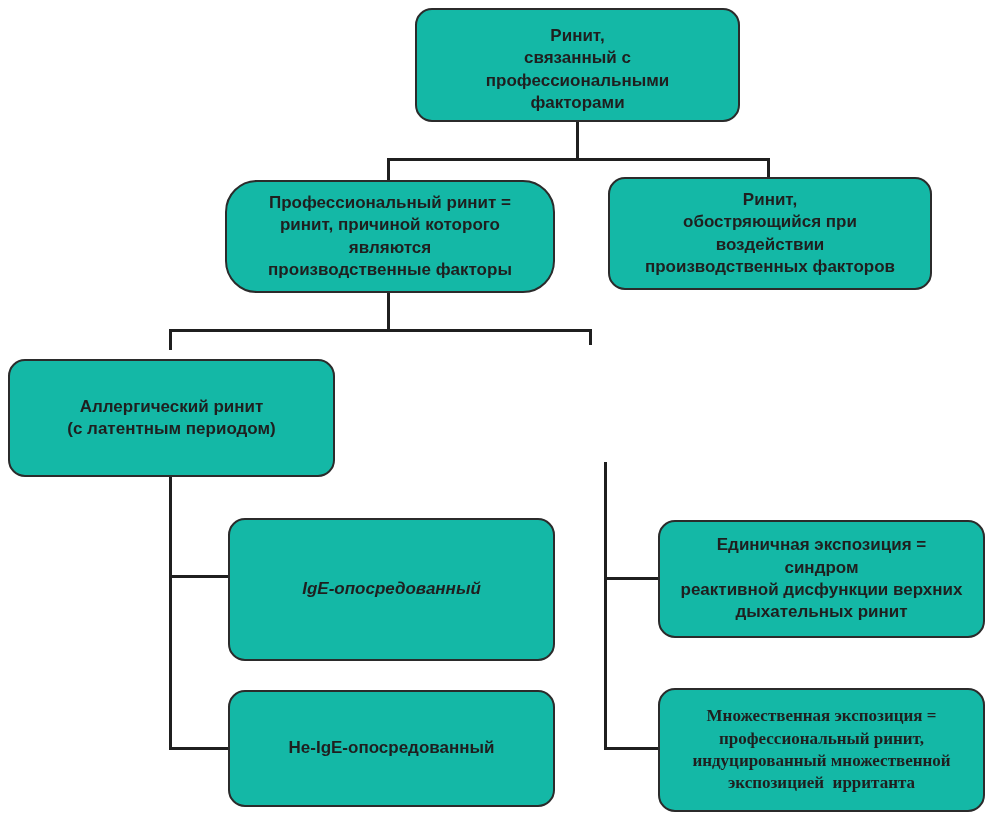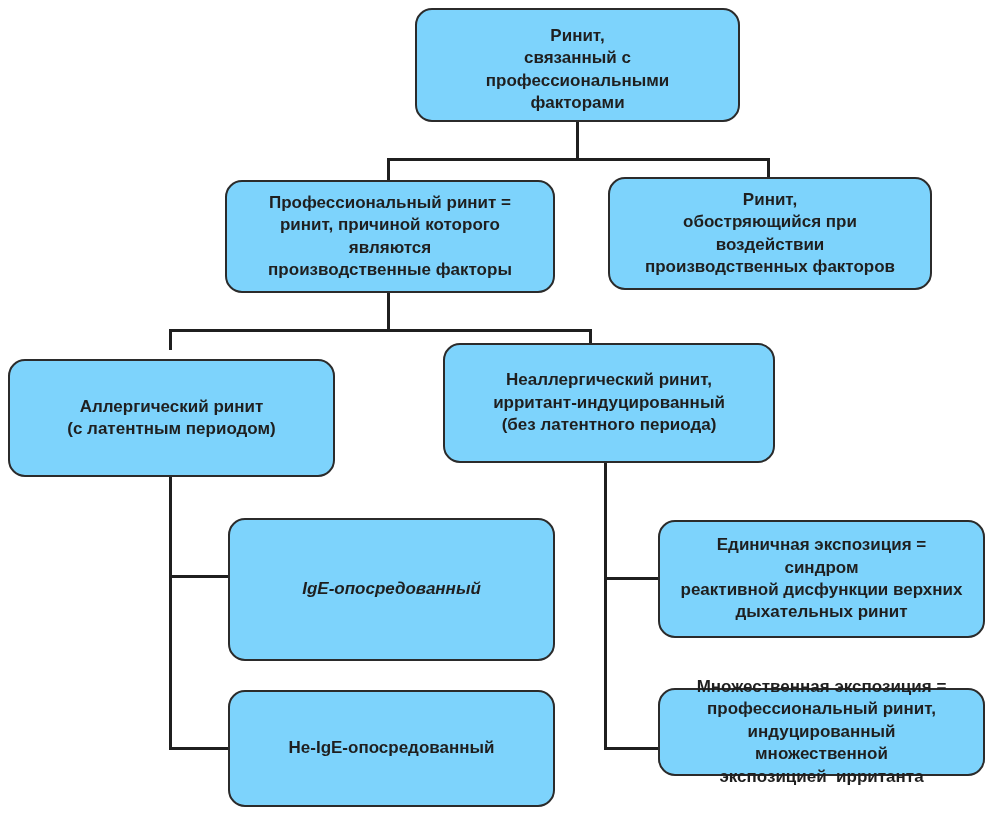--- a/index.html
+++ b/index.html
@@ -11,21 +11,21 @@
   .canvas {
     position: relative;
     width: 1000px;
     height: 816px;
     background: #ffffff;
     overflow: hidden;
   }
   .node {
     position: absolute;
     box-sizing: border-box;
-    background: #7dd3fc;
+    background: #14b8a6;
     border: 2.5px solid #2b2b2b;
     border-radius: 17px;
     display: flex;
     align-items: center;
     justify-content: center;
     text-align: center;
     padding: 6px 20px;
     color: #1f1f1f;
     font-size: 17px;
     font-weight: bold;
@@ -36,28 +36,28 @@
     align-items: flex-start;
     padding-top: 15px;
   }
   .conn {
     position: absolute;
     background: #1f1f1f;
   }
 
   
   #n-root   { left: 415px; top:   8px; width: 325px; height: 114px; }
-  #n-prof   { left: 225px; top: 180px; width: 330px; height: 113px; }
+  #n-prof   { left: 225px; top: 180px; width: 330px; height: 113px; border-radius: 32px; }
   #n-exac   { left: 608px; top: 177px; width: 324px; height: 113px; }
   #n-allerg { left:   8px; top: 348px; width: 327px; height: 118px; margin-top: 11px; }
   #n-nonall { left: 443px; top: 343px; width: 332px; height: 120px; }
   #n-ige    { left: 228px; top: 518px; width: 327px; height: 143px; font-style: italic; }
   #n-nonige { left: 228px; top: 690px; width: 327px; height: 117px; }
   #n-single { left: 658px; top: 520px; width: 327px; height: 118px; }
-  #n-multi  { left: 658px; top: 688px; width: 327px; height: 88px; }
+  #n-multi  { left: 658px; top: 688px; width: 327px; height: 124px; font-family: Liberation Serif, serif; }
 
   
   #c-v1  { left: 576px; top: 121px; width: 3px;   height: 39px;  }
   #c-h1  { left: 387px; top: 158px; width: 383px; height: 3px;   }
   #c-v2a { left: 387px; top: 158px; width: 3px;   height: 24px;  }
   #c-v2b { left: 767px; top: 158px; width: 3px;   height: 21px;  }
   #c-v3  { left: 387px; top: 291px; width: 3px;   height: 41px;  }
   #c-h2  { left: 169px; top: 329px; width: 423px; height: 3px;   }
   #c-v4a { left: 169px; top: 329px; width: 3px;   height: 21px;  }
   #c-v4b { left: 589px; top: 329px; width: 3px;   height: 16px;  }
@@ -96,23 +96,20 @@
 ринит, причиной которого являются
 производственные факторы</div>
 
   <div class="node" id="n-exac">Ринит,
 обостряющийся при воздействии
 производственных факторов</div>
 
   <div class="node" id="n-allerg">Аллергический ринит
 (с латентным периодом)</div>
 
-  <div class="node" id="n-nonall">Неаллергический ринит,
-ирритант-индуцированный
-(без латентного периода)</div>
 
   <div class="node" id="n-ige">IgE-опосредованный</div>
 
   <div class="node" id="n-nonige">Не-IgE-опосредованный</div>
 
   <div class="node" id="n-single">Единичная экспозиция = синдром
 реактивной дисфункции верхних
 дыхательных ринит</div>
 
   <div class="node" id="n-multi">Множественная экспозиция =

